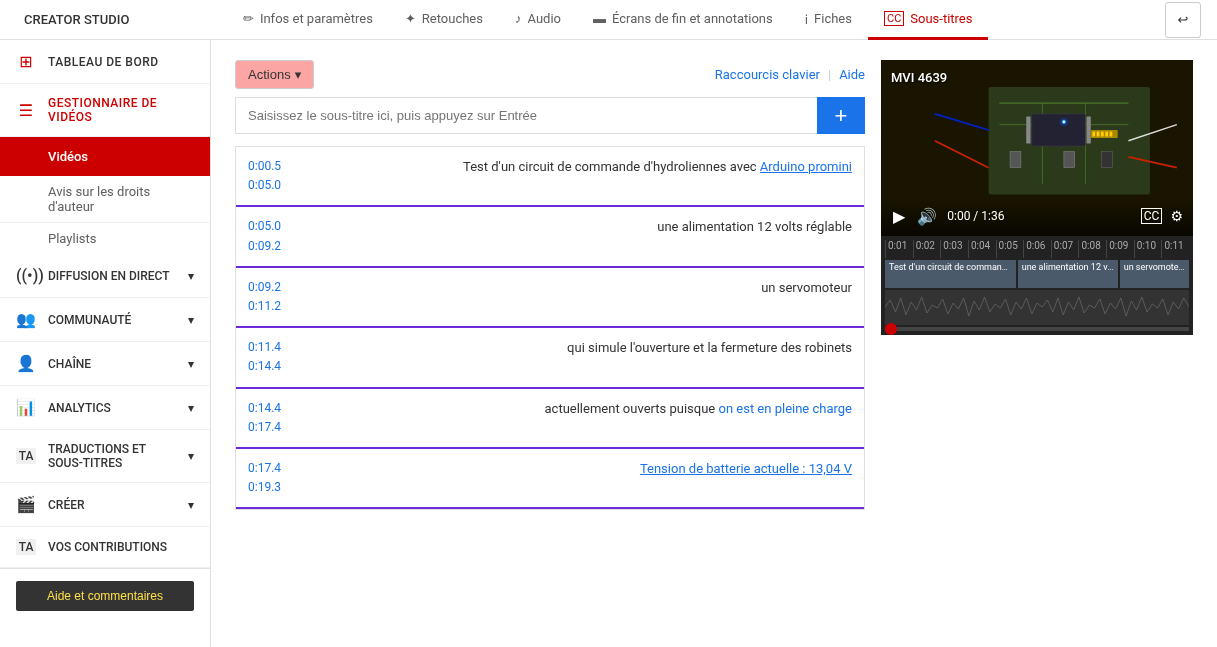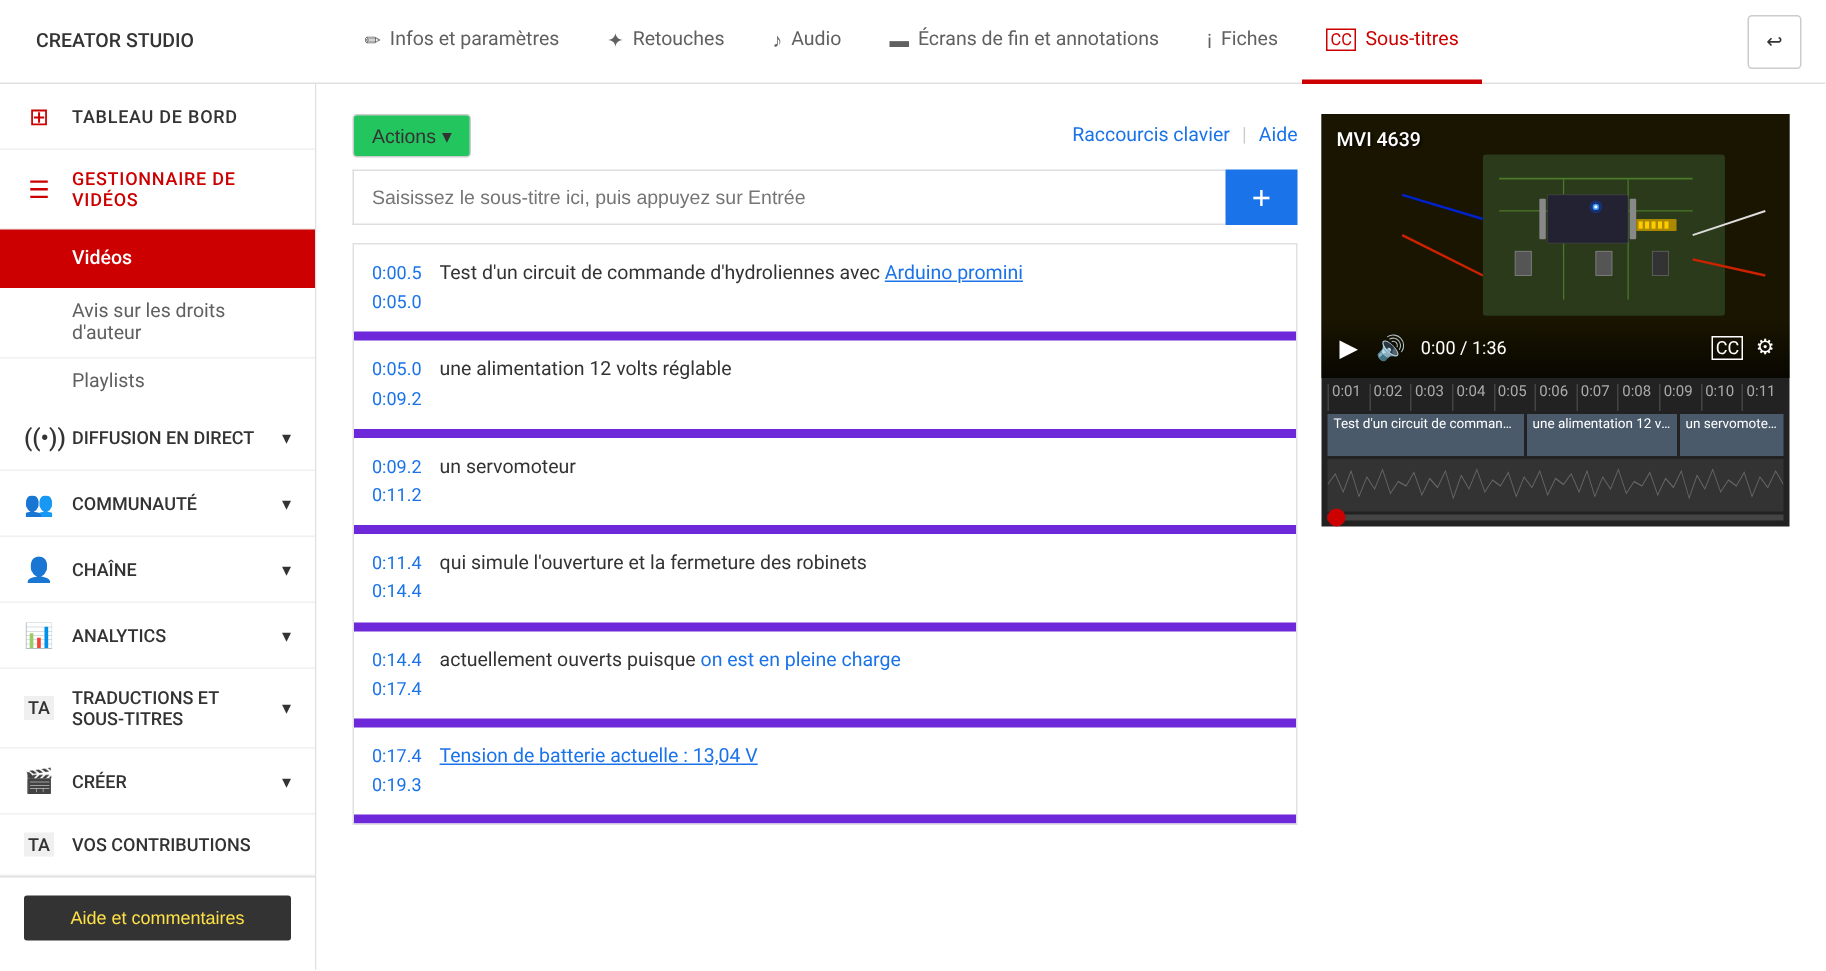--- a/index.html
+++ b/index.html
@@ -1,20 +1,20 @@
 <!DOCTYPE html>
 <html><head>
   <meta charset="utf-8">
   <style>
     * { box-sizing: border-box; margin: 0; padding: 0; }
     body { font-family: 'Roboto', Arial, sans-serif; font-size: 13px; color: #333; display: flex; flex-direction: column; height: 647px; overflow: hidden; background: #fff; }
 
     
     .top-nav {
-      display: flex; align-items: center; height: 56px; border-bottom: 1px solid #e0e0e0;
+      display: flex; align-items: center; height: 40px; border-bottom: 1px solid #e0e0e0;
       background: #fff; padding: 0 16px; flex-shrink: 0;
     }
     .top-nav-left { width: 211px; flex-shrink: 0; display: flex; align-items: center; padding-left: 8px; }
     .top-nav-left span { font-size: 13px; font-weight: 500; color: #333; }
     .top-nav-tabs { display: flex; align-items: center; flex: 1; height: 100%; }
     .top-nav-tab {
       display: flex; align-items: center; height: 100%; padding: 0 16px; font-size: 13px;
       color: #606060; cursor: pointer; border-bottom: 3px solid transparent; margin-bottom: -1px;
       text-decoration: none; white-space: nowrap; gap: 6px;
     }
@@ -40,31 +40,31 @@
     .main-header { display: flex; align-items: center; justify-content: space-between; margin-bottom: 20px; }
     .main-title { font-size: 20px; font-weight: 400; color: #333; }
     .main-header-actions { display: flex; gap: 8px; align-items: center; }
     .btn-outline { padding: 8px 16px; border: 1px solid #ccc; background: #fff; color: #333; font-size: 13px; border-radius: 3px; cursor: pointer; }
     .btn-primary { padding: 8px 16px; background: #1a73e8; border: none; color: #fff; font-size: 13px; border-radius: 3px; cursor: pointer; font-weight: 500; }
 
     
     .subtitle-area { display: flex; gap: 16px; }
     .subtitle-left { flex: 0 0 630px; max-width: 630px; }
     .actions-row { display: flex; align-items: center; justify-content: space-between; margin-bottom: 8px; }
-    .actions-btn { display: flex; align-items: center; gap: 4px; padding: 6px 12px; border: 1px solid #ccc; background: #22c55e; color: #333; font-size: 13px; border-radius: 3px; cursor: pointer; }
+    .actions-btn { display: flex; align-items: center; gap: 4px; padding: 6px 12px; border: 1px solid #ccc; background: #fca5a5; color: #333; font-size: 13px; border-radius: 3px; cursor: pointer; }
     .actions-links { display: flex; gap: 8px; font-size: 13px; color: #1a73e8; }
     .actions-links span { cursor: pointer; }
     .actions-links .sep { color: #ccc; }
 
     .input-row { display: flex; margin-bottom: 12px; }
     .subtitle-input { flex: 1; padding: 10px 12px; border: 1px solid #ddd; border-right: none; font-size: 13px; color: #999; outline: none; }
     .add-btn { width: 48px; background: #1a73e8; border: none; color: #fff; font-size: 22px; cursor: pointer; display: flex; align-items: center; justify-content: center; }
 
     .subtitle-list { border: 1px solid #e0e0e0; overflow-y: auto; max-height: 420px; position: relative; }
-    .subtitle-entry { display: flex; gap: 12px; padding: 10px 12px; border-bottom: 6px solid #6d28d9; align-items: flex-start; }
+    .subtitle-entry { display: flex; gap: 12px; padding: 10px 12px; border-bottom: 2px solid #6d28d9; align-items: flex-start; justify-content: space-between; }
     .subtitle-times { flex-shrink: 0; color: #1a73e8; font-size: 12px; line-height: 1.6; }
     .subtitle-text { font-size: 13px; color: #333; line-height: 1.5; }
     .subtitle-text a { color: #1a73e8; text-decoration: underline; }
 
     
     .video-area { flex: 1; min-width: 0; }
     .video-container { background: #000; position: relative; width: 100%; aspect-ratio: 16/9; max-height: 340px; overflow: hidden; }
     .video-overlay { position: absolute; top: 0; left: 0; right: 0; bottom: 0; }
     .video-title-badge { position: absolute; top: 10px; left: 10px; color: #fff; font-size: 13px; font-weight: 500; text-shadow: 1px 1px 2px rgba(0,0,0,0.8); }
     .video-controls { position: absolute; bottom: 0; left: 0; right: 0; background: linear-gradient(transparent, rgba(0,0,0,0.7)); padding: 8px 10px; display: flex; align-items: center; gap: 8px; }

